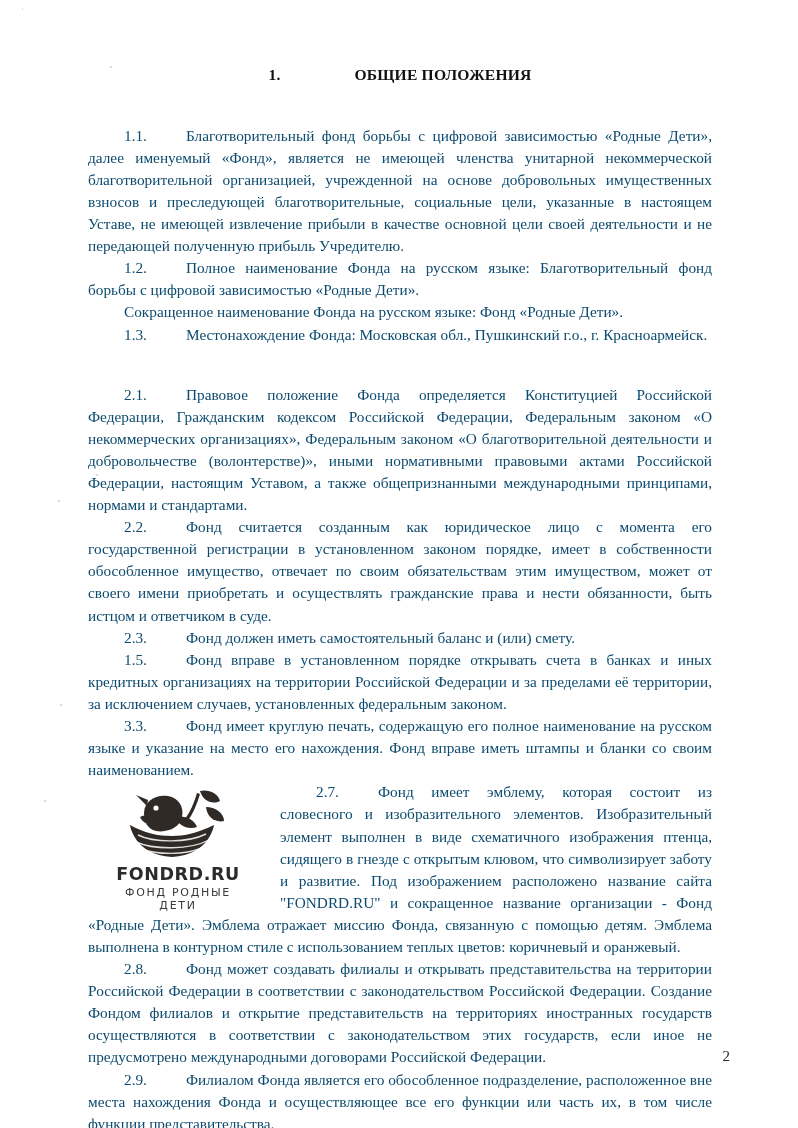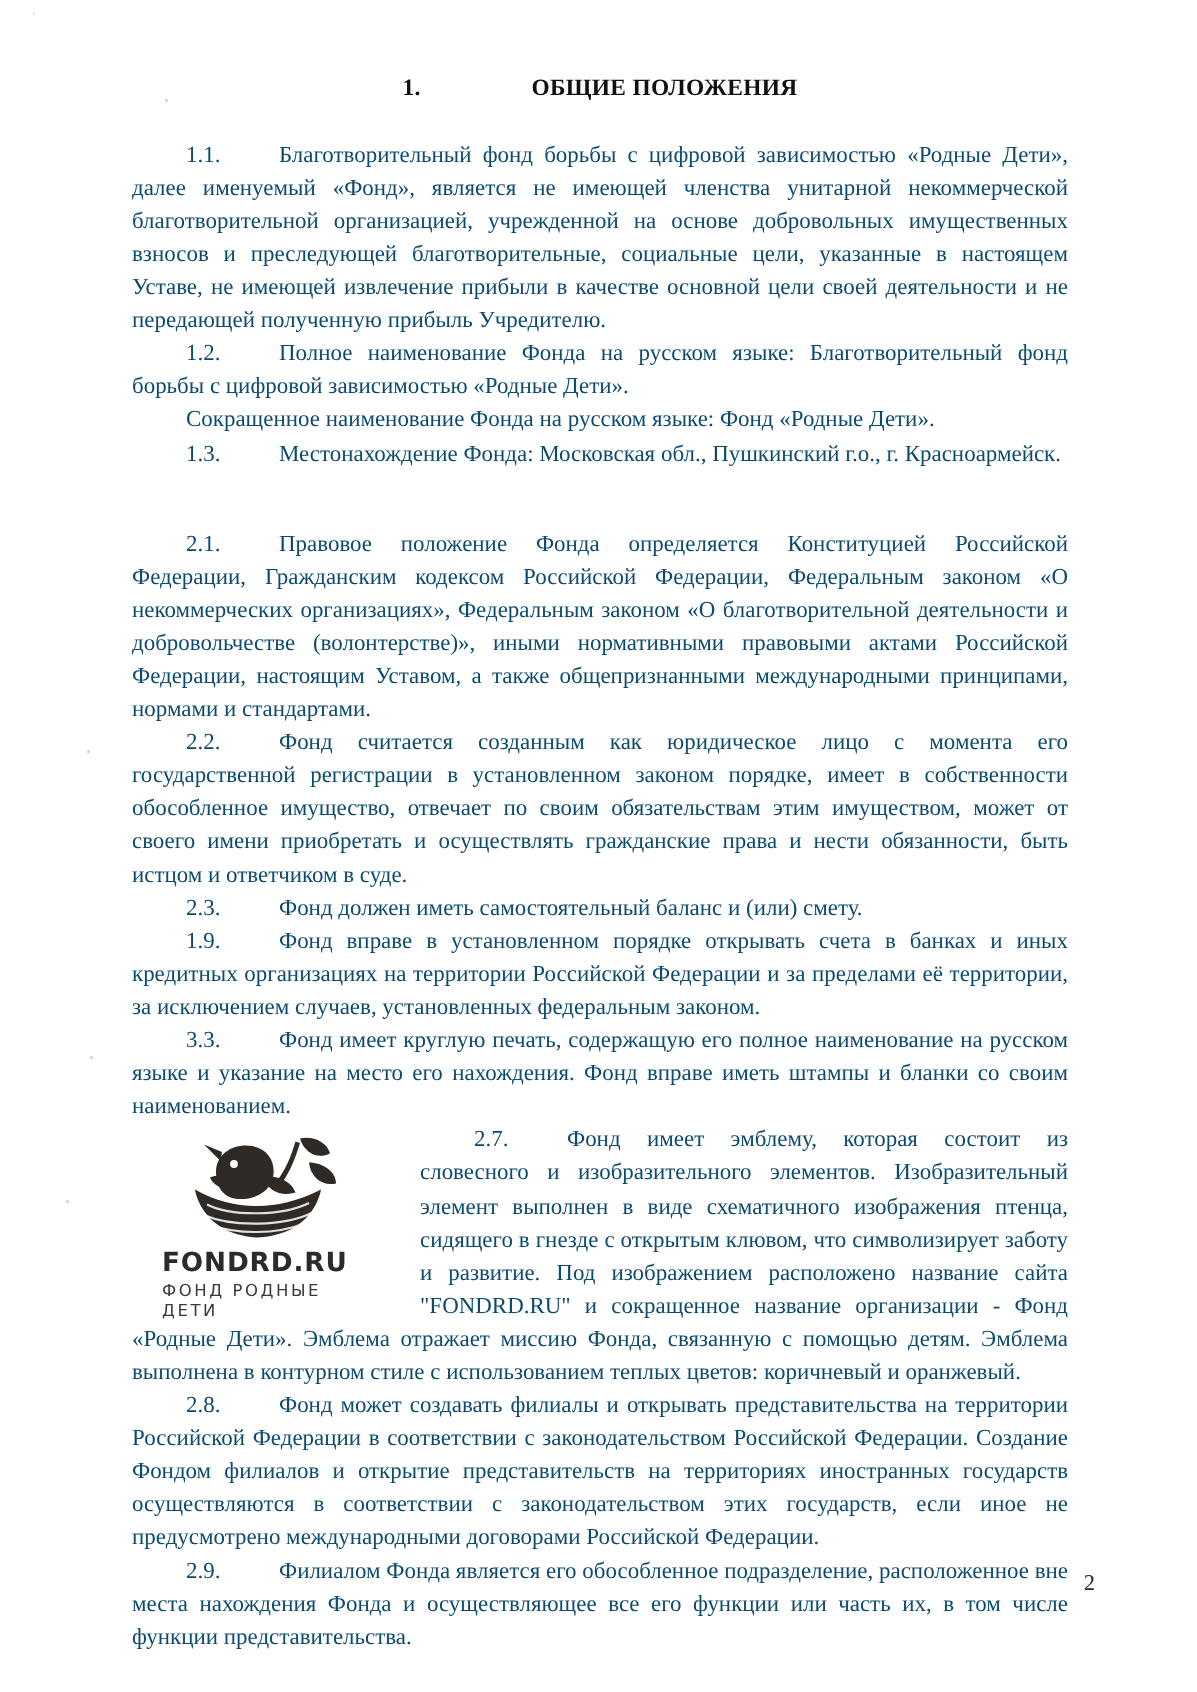--- a/index.html
+++ b/index.html
@@ -38,21 +38,21 @@
   .content {
     position: absolute;
     left: 88px;
     top: 0;
     width: 624px;
   }
   h2.section-heading {
     font-size: 15.6px;
     font-weight: bold;
     letter-spacing: .2px;
-    margin: 0;
+    margin: 16px;
     text-align: left;
     line-height: 1.2;
     color: #111;
   }
   .heading-row {
     display: block;
     text-align: center;
   }
   .heading-row .h-num {
     display: inline-block;
@@ -87,20 +87,21 @@
     position: relative;
   }
   .logo-mark {
     position: relative;
     width: 120px;
     height: 76px;
     margin: 2px auto 0 16px;
   }
   .logo-text {
     margin: 2px 0 0 10px;
+    text-align: center;
     width: 140px;
   }
   .logo-title {
     font-family: "DejaVu Sans", "Liberation Sans", sans-serif;
     font-weight: bold;
     font-size: 17.5px;
     letter-spacing: .6px;
     color: #2b2b2b;
     line-height: 1.05;
   }
@@ -173,21 +174,21 @@
     <p class="para">
       <span class="ind"></span><span class="num">2.2.</span><span>Фонд считается созданным как юридическое лицо с момента его государственной регистрации в установленном законом порядке, имеет в собственности обособленное имущество, отвечает по своим обязательствам этим имуществом, может от своего имени приобретать и осуществлять гражданские права и нести обязанности, быть истцом и ответчиком в суде.</span>
     </p>
 
     <p class="para">
       <span class="ind"></span><span class="num">2.3.</span><span>Фонд должен иметь самостоятельный баланс и (или) смету.</span>
     </p>
 
 
     <p class="para">
-      <span class="ind"></span><span class="num">1.9.</span><span>Фонд вправе в установленном порядке открывать счета в банках и иных кредитных организациях на территории Российской Федерации и за пределами её территории, за исключением случаев, установленных федеральным законом.</span>
+      <span class="ind"></span><span class="num">1.5.</span><span>Фонд вправе в установленном порядке открывать счета в банках и иных кредитных организациях на территории Российской Федерации и за пределами её территории, за исключением случаев, установленных федеральным законом.</span>
     </p>
 
     <p class="para">
       <span class="ind"></span><span class="num">3.3.</span><span>Фонд имеет круглую печать, содержащую его полное наименование на русском языке и указание на место его нахождения. Фонд вправе иметь штампы и бланки со своим наименованием.</span>
     </p>
 
     <div>
       <div class="logo-float">
         <div class="logo-mark">
           <svg viewBox="0 0 120 76" width="120" height="76" aria-hidden="true">

